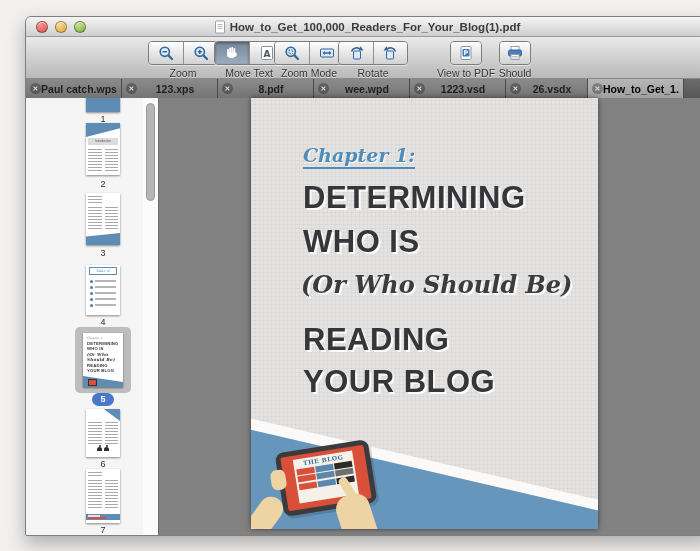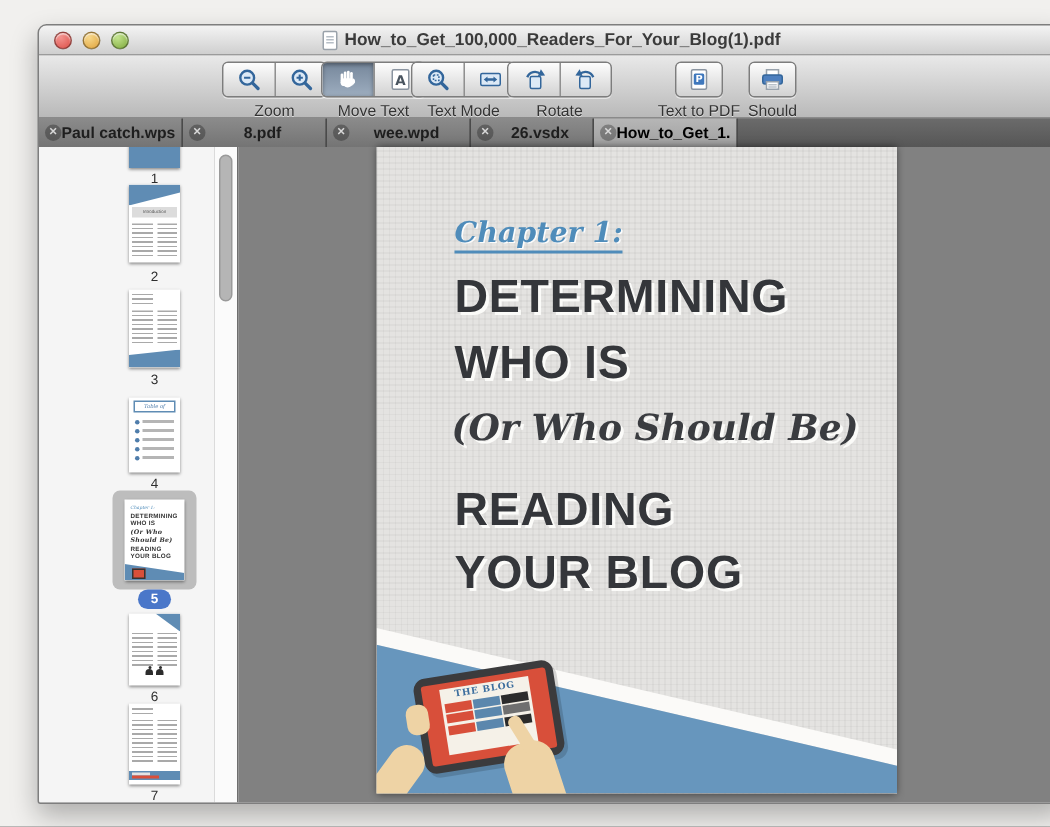--- a/index.html
+++ b/index.html
@@ -215,21 +215,21 @@
               <rect x="5" y="5" width="3.6" height="3.6" fill="none" stroke="#33669b" stroke-width="1" stroke-dasharray="1.2 1"></rect>
             </svg>
         </button>
         <button class="tbtn">
           <svg width="16" height="16" viewBox="0 0 16 16">
               <rect x="1.5" y="4" width="13" height="8" rx="1" fill="#dce9f6" stroke="#33669b"></rect>
               <path d="M3.5 8 L6 6 v1.2 h4 V6 L12.5 8 L10 10 v-1.2 h-4 V10 Z" fill="#33669b"></path>
             </svg>
         </button>
       </div>
-      <div class="tb-label">Text Mode</div>
+      <div class="tb-label">Zoom Mode</div>
     </div>
 
     <div class="tb-group" style="left:312px;">
       <div class="seg">
         <button class="tbtn">
           <svg width="16" height="16" viewBox="0 0 16 16">
               <rect x="5.5" y="6" width="7" height="8" rx="1" fill="#dce9f6" stroke="#33669b"></rect>
               <path d="M12.5 4.5 A5.5 5.5 0 0 0 3.5 6.5" fill="none" stroke="#33669b" stroke-width="1.6"></path>
               <polygon points="12.6,1.2 15.4,5.4 10.6,5.6" fill="#33669b"></polygon>
             </svg>
@@ -248,21 +248,21 @@
     <div class="tb-group" style="left:408px; width:64px;">
       <div class="seg">
         <button class="tbtn" style="width:30px">
           <svg width="18" height="16" viewBox="0 0 18 16">
               <rect x="4" y="1.5" width="10" height="13" rx="1" fill="#fff" stroke="#8a94a0"></rect>
               <rect x="5.5" y="4" width="7" height="7.5" rx="1" fill="#3f78bd"></rect>
               <text x="9" y="9.8" font-size="6.5" font-weight="bold" fill="#fff" text-anchor="middle" font-family="DejaVu Sans">P</text>
             </svg>
         </button>
       </div>
-      <div class="tb-label">Text to PDF</div>
+      <div class="tb-label">View to PDF</div>
     </div>
 
     <div class="tb-group" style="left:469px; width:40px;">
       <div class="seg">
         <button class="tbtn" style="width:30px">
           <svg width="18" height="16" viewBox="0 0 18 16">
               <rect x="5" y="1.5" width="8" height="4" fill="#fff" stroke="#98a2ac"></rect>
               <rect x="2.5" y="5" width="13" height="6" rx="1.5" fill="#4d7fbe" stroke="#33669b"></rect>
               <rect x="5" y="9.5" width="8" height="5" fill="#fff" stroke="#98a2ac"></rect>
               <line x1="6.2" y1="11.5" x2="11.8" y2="11.5" stroke="#b9c1c9"></line>
@@ -275,25 +275,33 @@
 
   </div>
 
   <div class="tabbar">
     <div class="tab" style="width:96px">
       <span class="tab-close">✕</span>
       <span class="tab-label">Paul catch.wps</span>
     </div>
     <div class="tab" style="width:96px">
       <span class="tab-close">✕</span>
+      <span class="tab-label">123.xps</span>
+    </div>
+    <div class="tab" style="width:96px">
+      <span class="tab-close">✕</span>
       <span class="tab-label">8.pdf</span>
     </div>
     <div class="tab" style="width:96px">
       <span class="tab-close">✕</span>
       <span class="tab-label">wee.wpd</span>
+    </div>
+    <div class="tab" style="width:96px">
+      <span class="tab-close">✕</span>
+      <span class="tab-label">1223.vsd</span>
     </div>
     <div class="tab" style="width:82px">
       <span class="tab-close">✕</span>
       <span class="tab-label">26.vsdx</span>
     </div>
     <div class="tab active" style="width:96px">
       <span class="tab-close">✕</span>
       <span class="tab-label">How_to_Get_1...</span>
     </div>
     <div class="tab-filler"></div>

